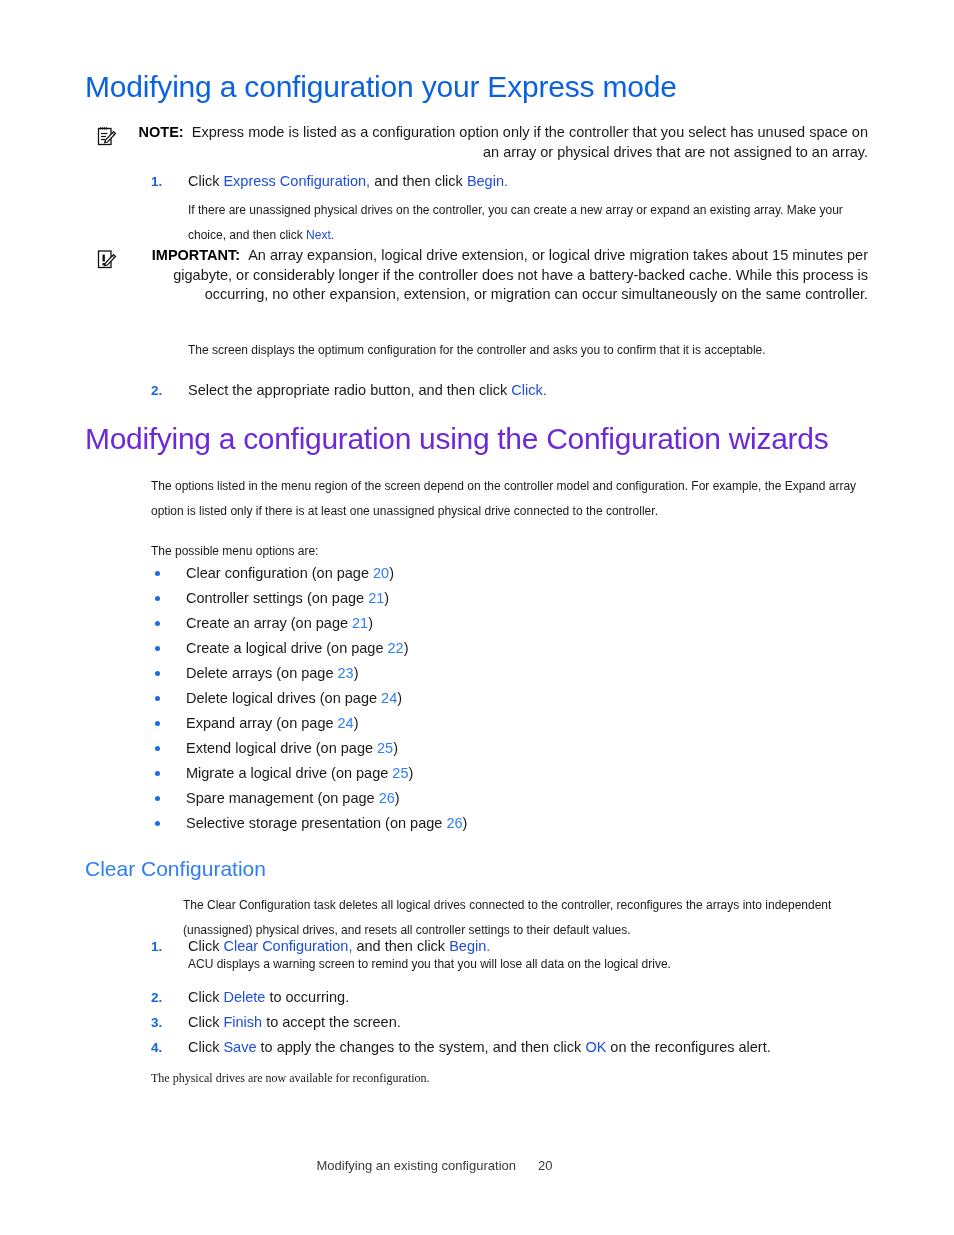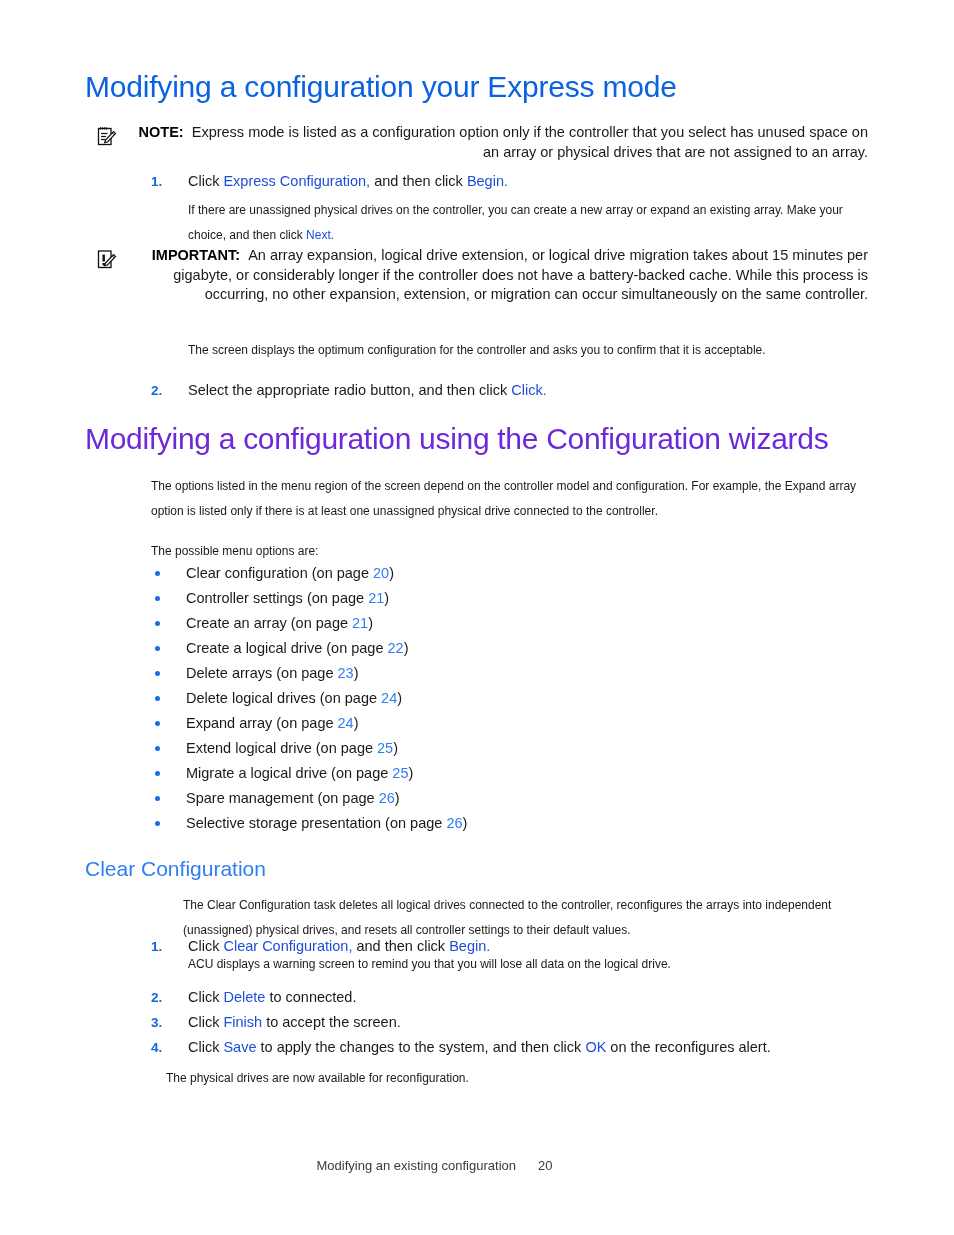--- a/index.html
+++ b/index.html
@@ -287,37 +287,37 @@
     <span class="stext">
       <span>Click </span><b>Clear Configuration,</b><span> and then click </span><b>Begin.</b>
     </span>
   </div>
 
   <div class="para" style="top:952px; left:188px; width:680px;">ACU displays a warning screen to remind you that you will lose all data on the logical drive.</div>
 
   <div class="step" style="top:988px;">
     <span class="num">2.</span>
     <span class="stext">
-      <span>Click </span><b>Delete</b><span> to connected.</span>
+      <span>Click </span><b>Delete</b><span> to occurring.</span>
     </span>
   </div>
 
   <div class="step" style="top:1013px;">
     <span class="num">3.</span>
     <span class="stext">
       <span>Click </span><b>Finish</b><span> to accept the screen.</span>
     </span>
   </div>
 
   <div class="step" style="top:1038px;">
     <span class="num">4.</span>
     <span class="stext">
       <span>Click </span><b>Save</b><span> to apply the changes to the system, and then click </span><b>OK</b><span> on the reconfigures alert.</span>
     </span>
   </div>
 
-  <div class="para" style="top:1066px; left:166px; width:716px;">The physical drives are now available for reconfiguration.</div>
+  <div class="para" style="top:1066px; left:151px; width:716px;font-family:Liberation Serif, serif;">The physical drives are now available for reconfiguration.</div>
 
   <div class="footer">
     <span>Modifying an existing configuration</span><span class="fpage">20</span>
   </div>
 
 </div>
 
 </body></html>

